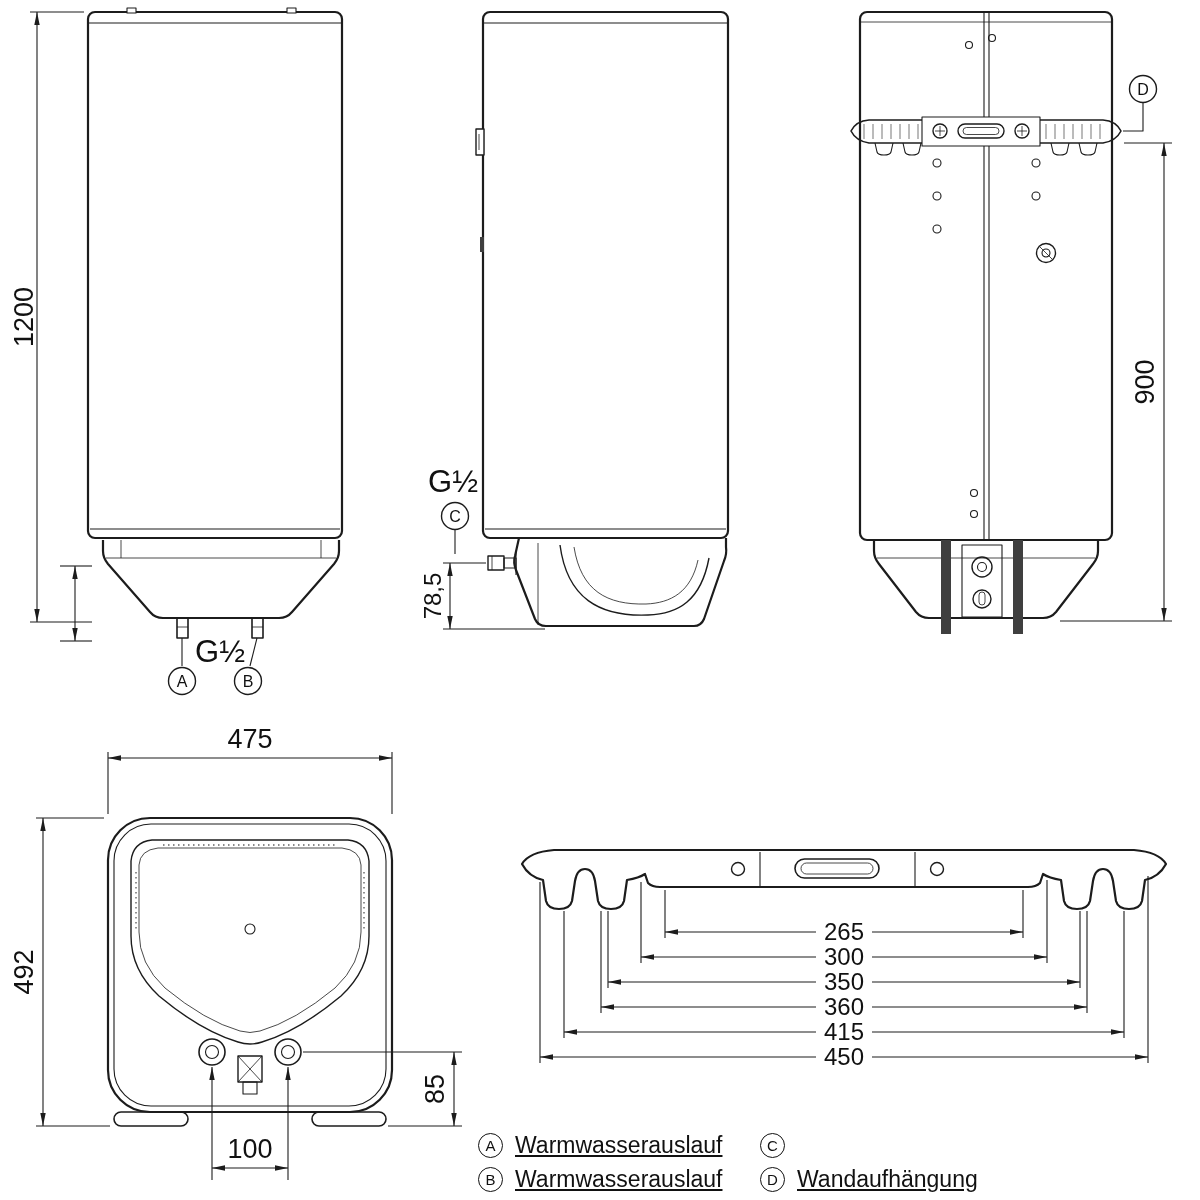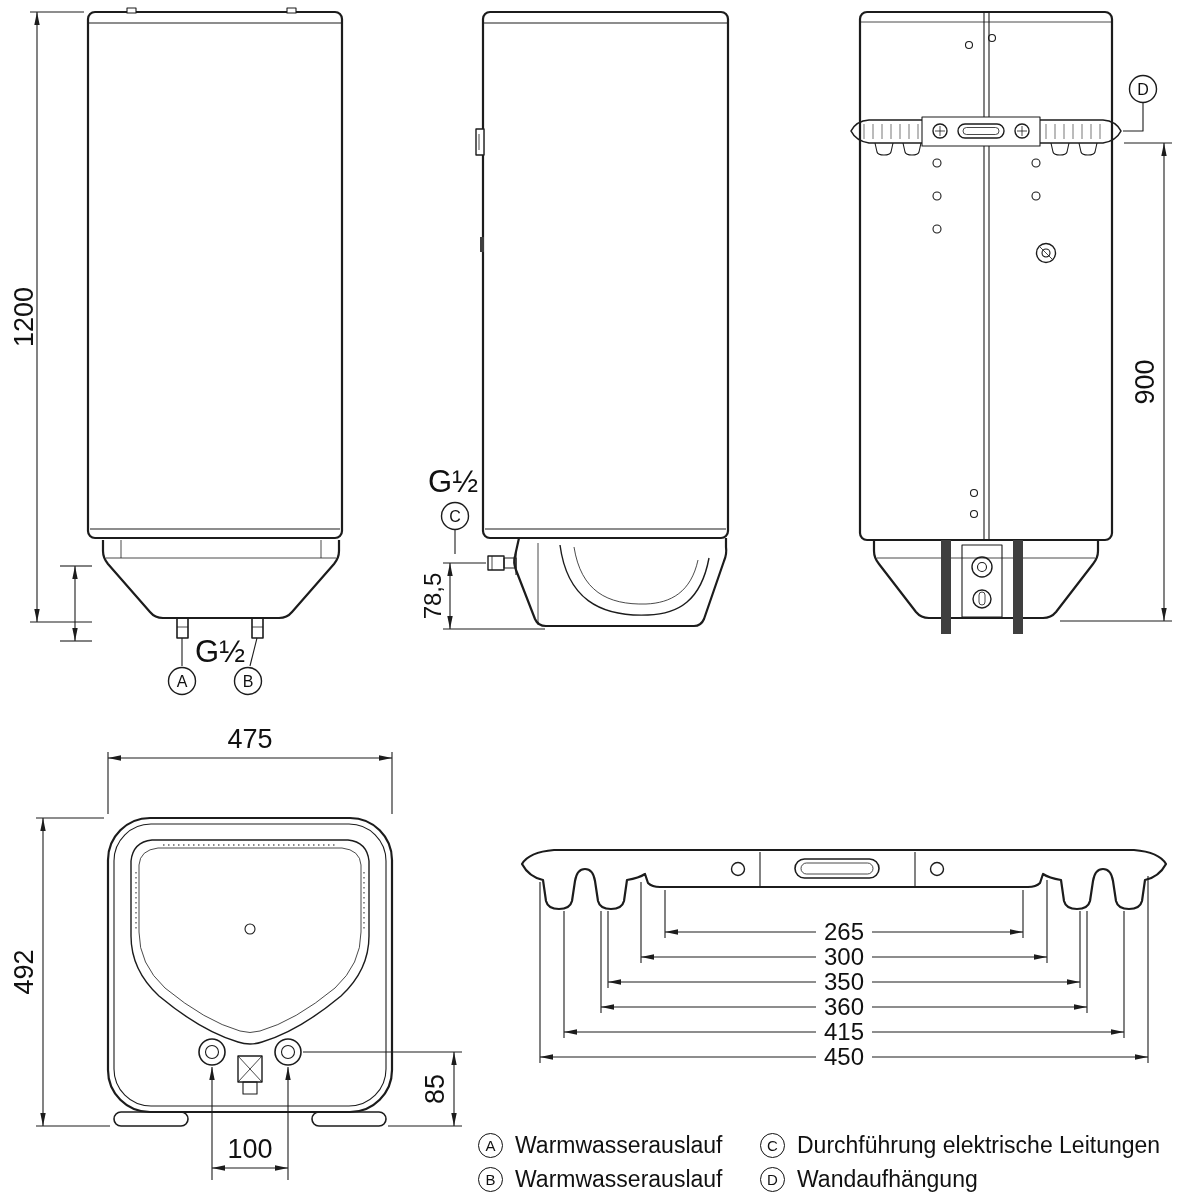--- a/index.html
+++ b/index.html
@@ -20,21 +20,21 @@
   .ext,.dim,.ldr { stroke-width:1.1; }
   .stip { stroke-width:1.4; stroke-dasharray:1.5 3.5; opacity:.7; }
   .mask { fill:#fff; stroke:none; }
   .dark { fill:#3f3f3f; stroke:none; }
   .wfill { fill:#fff; }
   .legend { position:absolute; left:478px; top:1132px; width:715px; }
   .legend-row { display:grid; grid-template-columns:32px 250px 32px auto; align-items:center; margin-bottom:7px; }
   .callout { width:25px; height:25px; border:1.5px solid #111; border-radius:50%;
              display:inline-flex; align-items:center; justify-content:center;
              font-size:15px; line-height:1; }
-  .legend-text { font-size:23px; padding-left:5px; white-space:nowrap; }
+  .legend-text { font-size:23px; padding-left:5px; white-space:nowrap;text-decoration:underline; }
 </style>
 </head>
 <body>
 
 <svg class="drawing" width="1200" height="1200" viewBox="0 0 1200 1200">
   <defs>
     <marker id="arr" markerUnits="userSpaceOnUse" markerWidth="15" markerHeight="12" refX="14" refY="6" orient="auto-start-reverse">
       <path d="M14,6 L1,3.3 L1,8.7 Z" fill="#1c1c1c"></path>
     </marker>
   </defs>
@@ -270,21 +270,20 @@
       </g>
     </g>
   </g>
 </svg>
 
 <div class="legend">
   <div class="legend-row">
     <span class="callout">A</span>
     <span class="legend-text">Warmwasserauslauf</span>
     <span class="callout">C</span>
-    <span class="legend-text">Durchführung elektrische Leitungen</span>
   </div>
   <div class="legend-row">
     <span class="callout">B</span>
     <span class="legend-text">Warmwasserauslauf</span>
     <span class="callout">D</span>
     <span class="legend-text">Wandaufhängung</span>
   </div>
 </div>
 
 </body></html>

